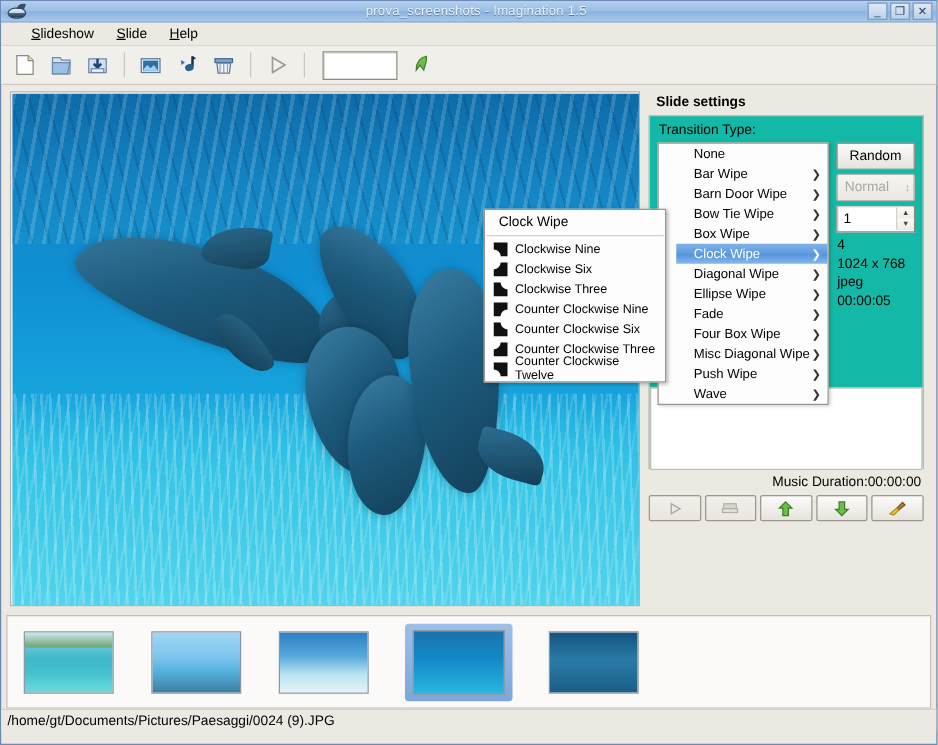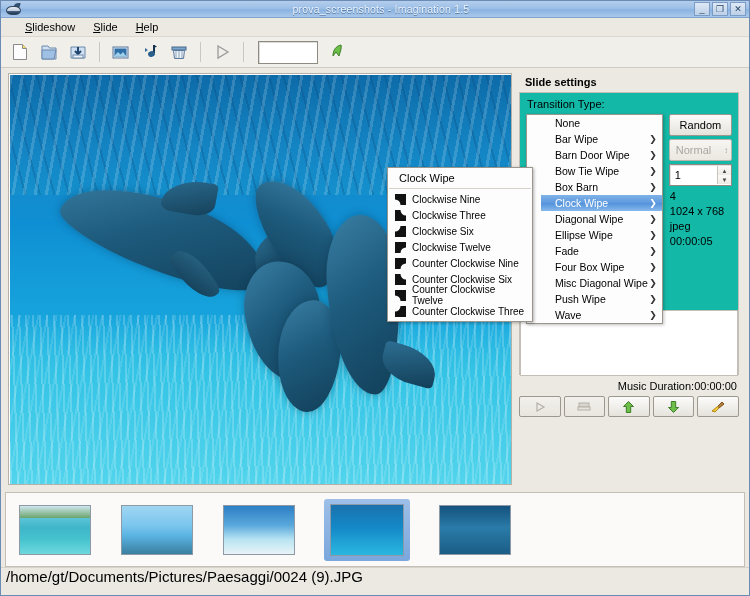--- a/index.html
+++ b/index.html
@@ -158,21 +158,21 @@
   .tA{background:linear-gradient(to bottom,#8fd3e8 0%,#63c6d9 22%,#3fb6c9 45%,#46c3cf 70%,#6fd8dd 100%);}
   .tA:after{content:"";position:absolute;left:0;top:0;width:100%;height:12px;
      background:linear-gradient(to bottom,#cfe6ef,#6ba46b);}
   .tB{background:linear-gradient(to bottom,#9fd6f2 0%,#7cc6ee 40%,#5ab3e2 62%,#3a7fa0 100%);}
   .tC{background:linear-gradient(to bottom,#2d7fc4 0%,#59a8dc 40%,#b9e4f2 70%,#e8f3f7 100%);}
   .tD{background:linear-gradient(to bottom,#1a72ad 0%,#1489c8 45%,#2ab7e0 100%);}
   .tE{background:linear-gradient(to bottom,#15527e 0%,#2a7ba8 45%,#1b5d86 100%);}
 
   
   .statusbar{height:17px;background:#ece9e2;border-top:1px solid #d7d3cb;
-     display:flex;align-items:center;padding-left:5px;font-size:15px;}
+     display:flex;align-items:center;padding-left:5px;font-size:11px;}
 </style>
 </head>
 <body>
 
 <div class="app">
 
   <div class="titlebar">
     <div class="tb-icon">
       <div class="fin"></div>
         <div class="body"></div>
@@ -286,21 +286,21 @@
               </div>
               <div class="tt-item">
                 <span>Barn Door Wipe</span>
                 <span class="arrow">❯</span>
               </div>
               <div class="tt-item">
                 <span>Bow Tie Wipe</span>
                 <span class="arrow">❯</span>
               </div>
               <div class="tt-item">
-                <span>Box Barn</span>
+                <span>Box Wipe</span>
                 <span class="arrow">❯</span>
               </div>
               <div class="tt-item sel">
                 <span>Clock Wipe</span>
                 <span class="arrow">❯</span>
               </div>
               <div class="tt-item">
                 <span>Diagonal Wipe</span>
                 <span class="arrow">❯</span>
               </div>
@@ -393,59 +393,53 @@
     <div class="submenu-sep"></div>
     <div id="submenu-items">
         <div class="smitem">
           <svg class="clock-ico" viewBox="0 0 13 13">
             <path d="M1 1h11v11H6.5 A5.5 5.5 0 0 0 1 6.5 Z" fill="#111" transform="rotate(0 6.5 6.5)"></path>
           </svg>
           <span>Clockwise Nine</span>
         </div>
         <div class="smitem">
           <svg class="clock-ico" viewBox="0 0 13 13">
+            <path d="M1 1h11v11H6.5 A5.5 5.5 0 0 0 1 6.5 Z" fill="#111" transform="rotate(90 6.5 6.5)"></path>
+          </svg>
+          <span>Clockwise Six</span>
+        </div>
+        <div class="smitem">
+          <svg class="clock-ico" viewBox="0 0 13 13">
             <path d="M1 1h11v11H6.5 A5.5 5.5 0 0 0 1 6.5 Z" fill="#111" transform="rotate(180 6.5 6.5)"></path>
           </svg>
           <span>Clockwise Three</span>
         </div>
         <div class="smitem">
           <svg class="clock-ico" viewBox="0 0 13 13">
-            <path d="M1 1h11v11H6.5 A5.5 5.5 0 0 0 1 6.5 Z" fill="#111" transform="rotate(90 6.5 6.5)"></path>
-          </svg>
-          <span>Clockwise Six</span>
-        </div>
-        <div class="smitem">
-          <svg class="clock-ico" viewBox="0 0 13 13">
-            <path d="M1 1h11v11H6.5 A5.5 5.5 0 0 0 1 6.5 Z" fill="#111" transform="rotate(270 6.5 6.5)"></path>
-          </svg>
-          <span>Clockwise Twelve</span>
-        </div>
-        <div class="smitem">
-          <svg class="clock-ico" viewBox="0 0 13 13">
             <path d="M1 1h11v11H6.5 A5.5 5.5 0 0 0 1 6.5 Z" fill="#111" transform="scale(-1,1) translate(-13,0) rotate(0 6.5 6.5)"></path>
           </svg>
           <span>Counter Clockwise Nine</span>
         </div>
         <div class="smitem">
           <svg class="clock-ico" viewBox="0 0 13 13">
             <path d="M1 1h11v11H6.5 A5.5 5.5 0 0 0 1 6.5 Z" fill="#111" transform="scale(-1,1) translate(-13,0) rotate(90 6.5 6.5)"></path>
           </svg>
           <span>Counter Clockwise Six</span>
         </div>
         <div class="smitem">
           <svg class="clock-ico" viewBox="0 0 13 13">
+            <path d="M1 1h11v11H6.5 A5.5 5.5 0 0 0 1 6.5 Z" fill="#111" transform="scale(-1,1) translate(-13,0) rotate(180 6.5 6.5)"></path>
+          </svg>
+          <span>Counter Clockwise Three</span>
+        </div>
+        <div class="smitem">
+          <svg class="clock-ico" viewBox="0 0 13 13">
             <path d="M1 1h11v11H6.5 A5.5 5.5 0 0 0 1 6.5 Z" fill="#111" transform="scale(-1,1) translate(-13,0) rotate(270 6.5 6.5)"></path>
           </svg>
           <span>Counter Clockwise Twelve</span>
-        </div>
-        <div class="smitem">
-          <svg class="clock-ico" viewBox="0 0 13 13">
-            <path d="M1 1h11v11H6.5 A5.5 5.5 0 0 0 1 6.5 Z" fill="#111" transform="scale(-1,1) translate(-13,0) rotate(180 6.5 6.5)"></path>
-          </svg>
-          <span>Counter Clockwise Three</span>
         </div>
       </div>
   </div>
 
   <div class="thumbs" id="thumbs">
       <div class="thumb">
         <div class="img tA"></div>
       </div>
       <div class="thumb">
         <div class="img tB"></div>

